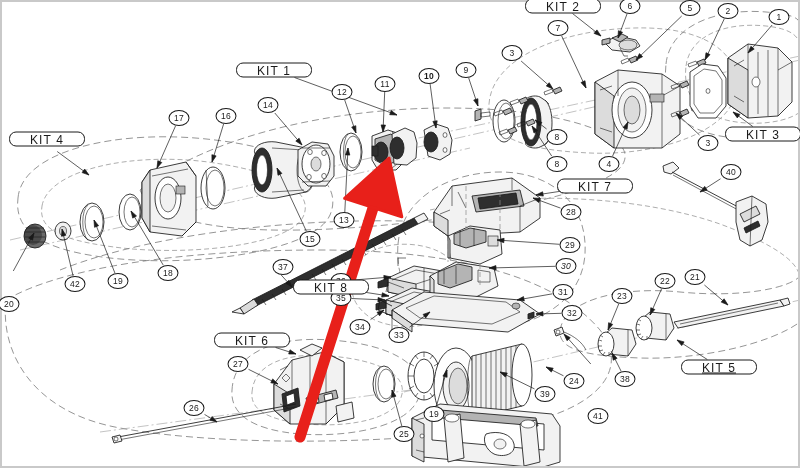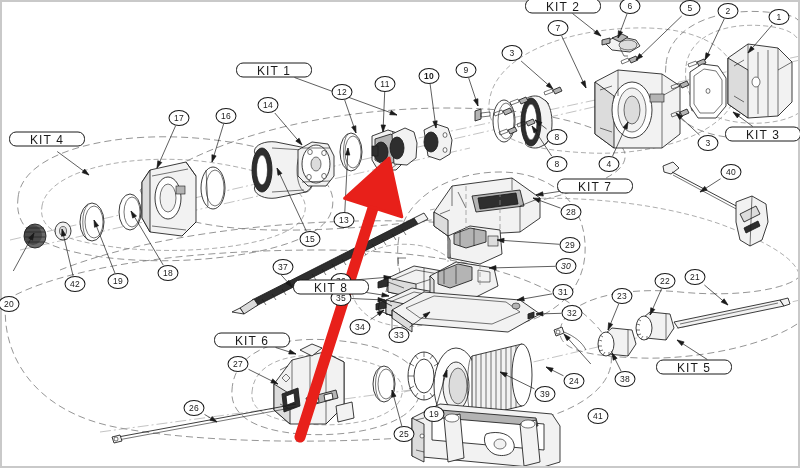--- a/index.html
+++ b/index.html
@@ -625,18 +625,18 @@
       <div class="bubble num" style="left: 274px; top: 267px; margin-left: 9px;">37</div>
       <div class="bubble num" style="left: 625px; top: 379px;">38</div>
       <div class="bubble num" style="left: 545px; top: 394px;">39</div>
       <div class="bubble num" style="left: 731px; top: 172px;">40</div>
       <div class="bubble num" style="left: 598px; top: 372px; margin-top: 44px;">41</div>
       <div class="bubble num" style="left: 75px; top: 284px;">42</div>
       <div class="bubble kit" style="left: 274px; top: 70px;">KIT 1</div>
       <div class="bubble kit" style="left: 563px; top: 6px;">KIT 2</div>
       <div class="bubble kit" style="left: 763px; top: 134px;">KIT 3</div>
       <div class="bubble kit" style="left: 47px; top: 139px;">KIT 4</div>
-      <div class="bubble kit" style="left: 694px; top: 367px;">KIT 5</div>
+      <div class="bubble kit" style="left: 719px; top: 367px; text-decoration: underline;">KIT 5</div>
       <div class="bubble kit" style="left: 252px; top: 340px;">KIT 6</div>
       <div class="bubble kit" style="left: 595px; top: 186px;">KIT 7</div>
       <div class="bubble kit" style="left: 331px; top: 287px;">KIT 8</div>
     </div>
 </div>
 
 </body></html>

